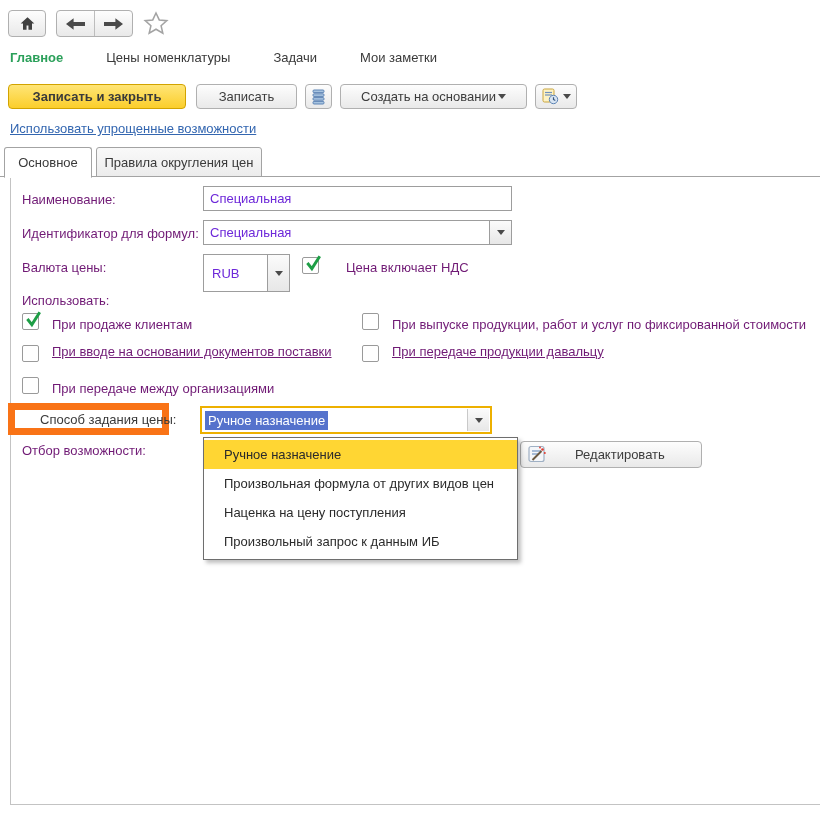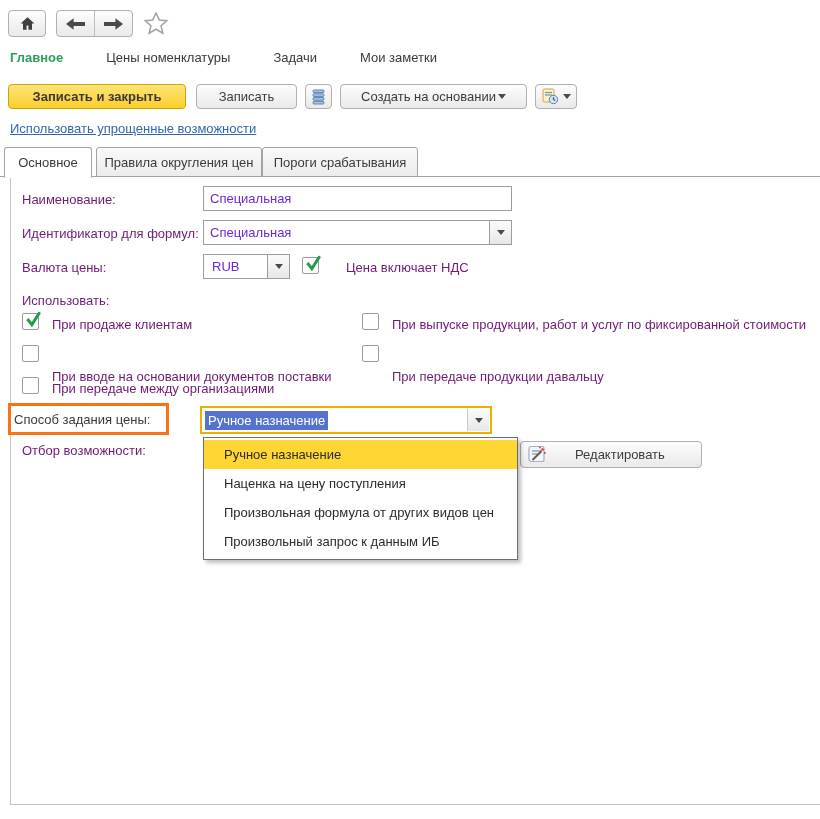--- a/index.html
+++ b/index.html
@@ -67,37 +67,37 @@
   .tab2 { left:96px; width:166px; }
   .tab3 { left:262px;width:156px; }
 
   
   .panel { position:absolute; left:10px; top:177px; width:810px; height:628px;
     border-left:1px solid #c3c3c3; border-bottom:1px solid #c3c3c3; background:#fff; }
 
   
   .f-name      { left:203px; top:186px; width:309px; height:25px; }
   .f-ident     { left:203px; top:220px; width:309px; height:25px; }
-  .f-currency  { left:203px; top:254px; width:87px;  height:25px;padding-left:8px; }
+  .f-currency  { left:203px; top:254px; width:87px;  height:38px;padding-left:8px; }
   .cb-vat      { left:302px; top:257px; }
   .l-name  { left:22px; top:192px; }
   .l-ident { left:22px; top:226px; }
   .l-curr  { left:22px; top:260px; }
   .l-vat   { left:346px; top:260px; }
   .l-use   { left:22px; top:293px; }
 
   .cb-c1 { left:22px; }  .cb-c2 { left:362px; }
   .cbl-c1 { left:52px; } .cbl-c2 { left:392px; }
   .row1 { top:313px; } .row1t { top:317px; }
-  .row2 { top:345px; } .row2t { top:369px; }
+  .row2 { top:345px; } .row2t { top:344px;text-decoration:underline; }
   .row3 { top:377px; } .row3t { top:381px; }
 
   
   .red-box { position:absolute; left:8px; top:403px; width:161px; height:32px;
-    border:3px solid #f97316; display:flex; align-items:center; padding-left:3px;
+    border:7px solid #f97316; display:flex; align-items:center; padding-left:25px;
     color:#3a3a3a; white-space:nowrap; }
 
   
   .combo-focus { position:absolute; left:200px; top:406px; width:292px; height:28px;
     background:#fff; border:2px solid #edb000; display:flex; align-items:center; padding-left:3px; }
   .sel-text { background:#5572cc; color:#fff; padding:2px 3px; white-space:nowrap; }
   .combo-focus .dd-btn { right:1px; top:1px; bottom:1px; border-left:1px solid #c9c9c9; }
 
   .l-selection { left:22px; top:443px; }
 
@@ -186,21 +186,20 @@
       </svg>
     </span>
     <span class="tri"></span>
   </div>
 
   <div class="link">Использовать упрощенные возможности</div>
 
   <div class="tabstrip">
     <div class="tab tab1 active">Основное</div>
     <div class="tab tab2">Правила округления цен</div>
-    <div class="tab tab3">Пороги срабатывания</div>
   </div>
 
   <div class="panel"></div>
 
   <div class="lbl l-name">Наименование:</div>
   <div class="field f-name">Специальная</div>
 
   <div class="lbl l-ident">Идентификатор для формул:</div>
   <div class="field f-ident">
     <span>Специальная</span>
@@ -266,18 +265,18 @@
         <circle cx="14.5" cy="4.5" r="1.3" fill="#e03a2f"></circle>
         <circle cx="16.8" cy="8" r="1" fill="#e03a2f"></circle>
         <circle cx="12" cy="2.5" r="0.9" fill="#e03a2f"></circle>
       </svg>
     </span>
     <span>Редактировать</span>
   </div>
 
   <div class="dropdown">
     <div class="dd-item hl">Ручное назначение</div>
+    <div class="dd-item">Произвольная формула от других видов цен</div>
     <div class="dd-item">Наценка на цену поступления</div>
-    <div class="dd-item">Произвольная формула от других видов цен</div>
     <div class="dd-item">Произвольный запрос к данным ИБ</div>
   </div>
 
 </div>
 
 </body></html>

